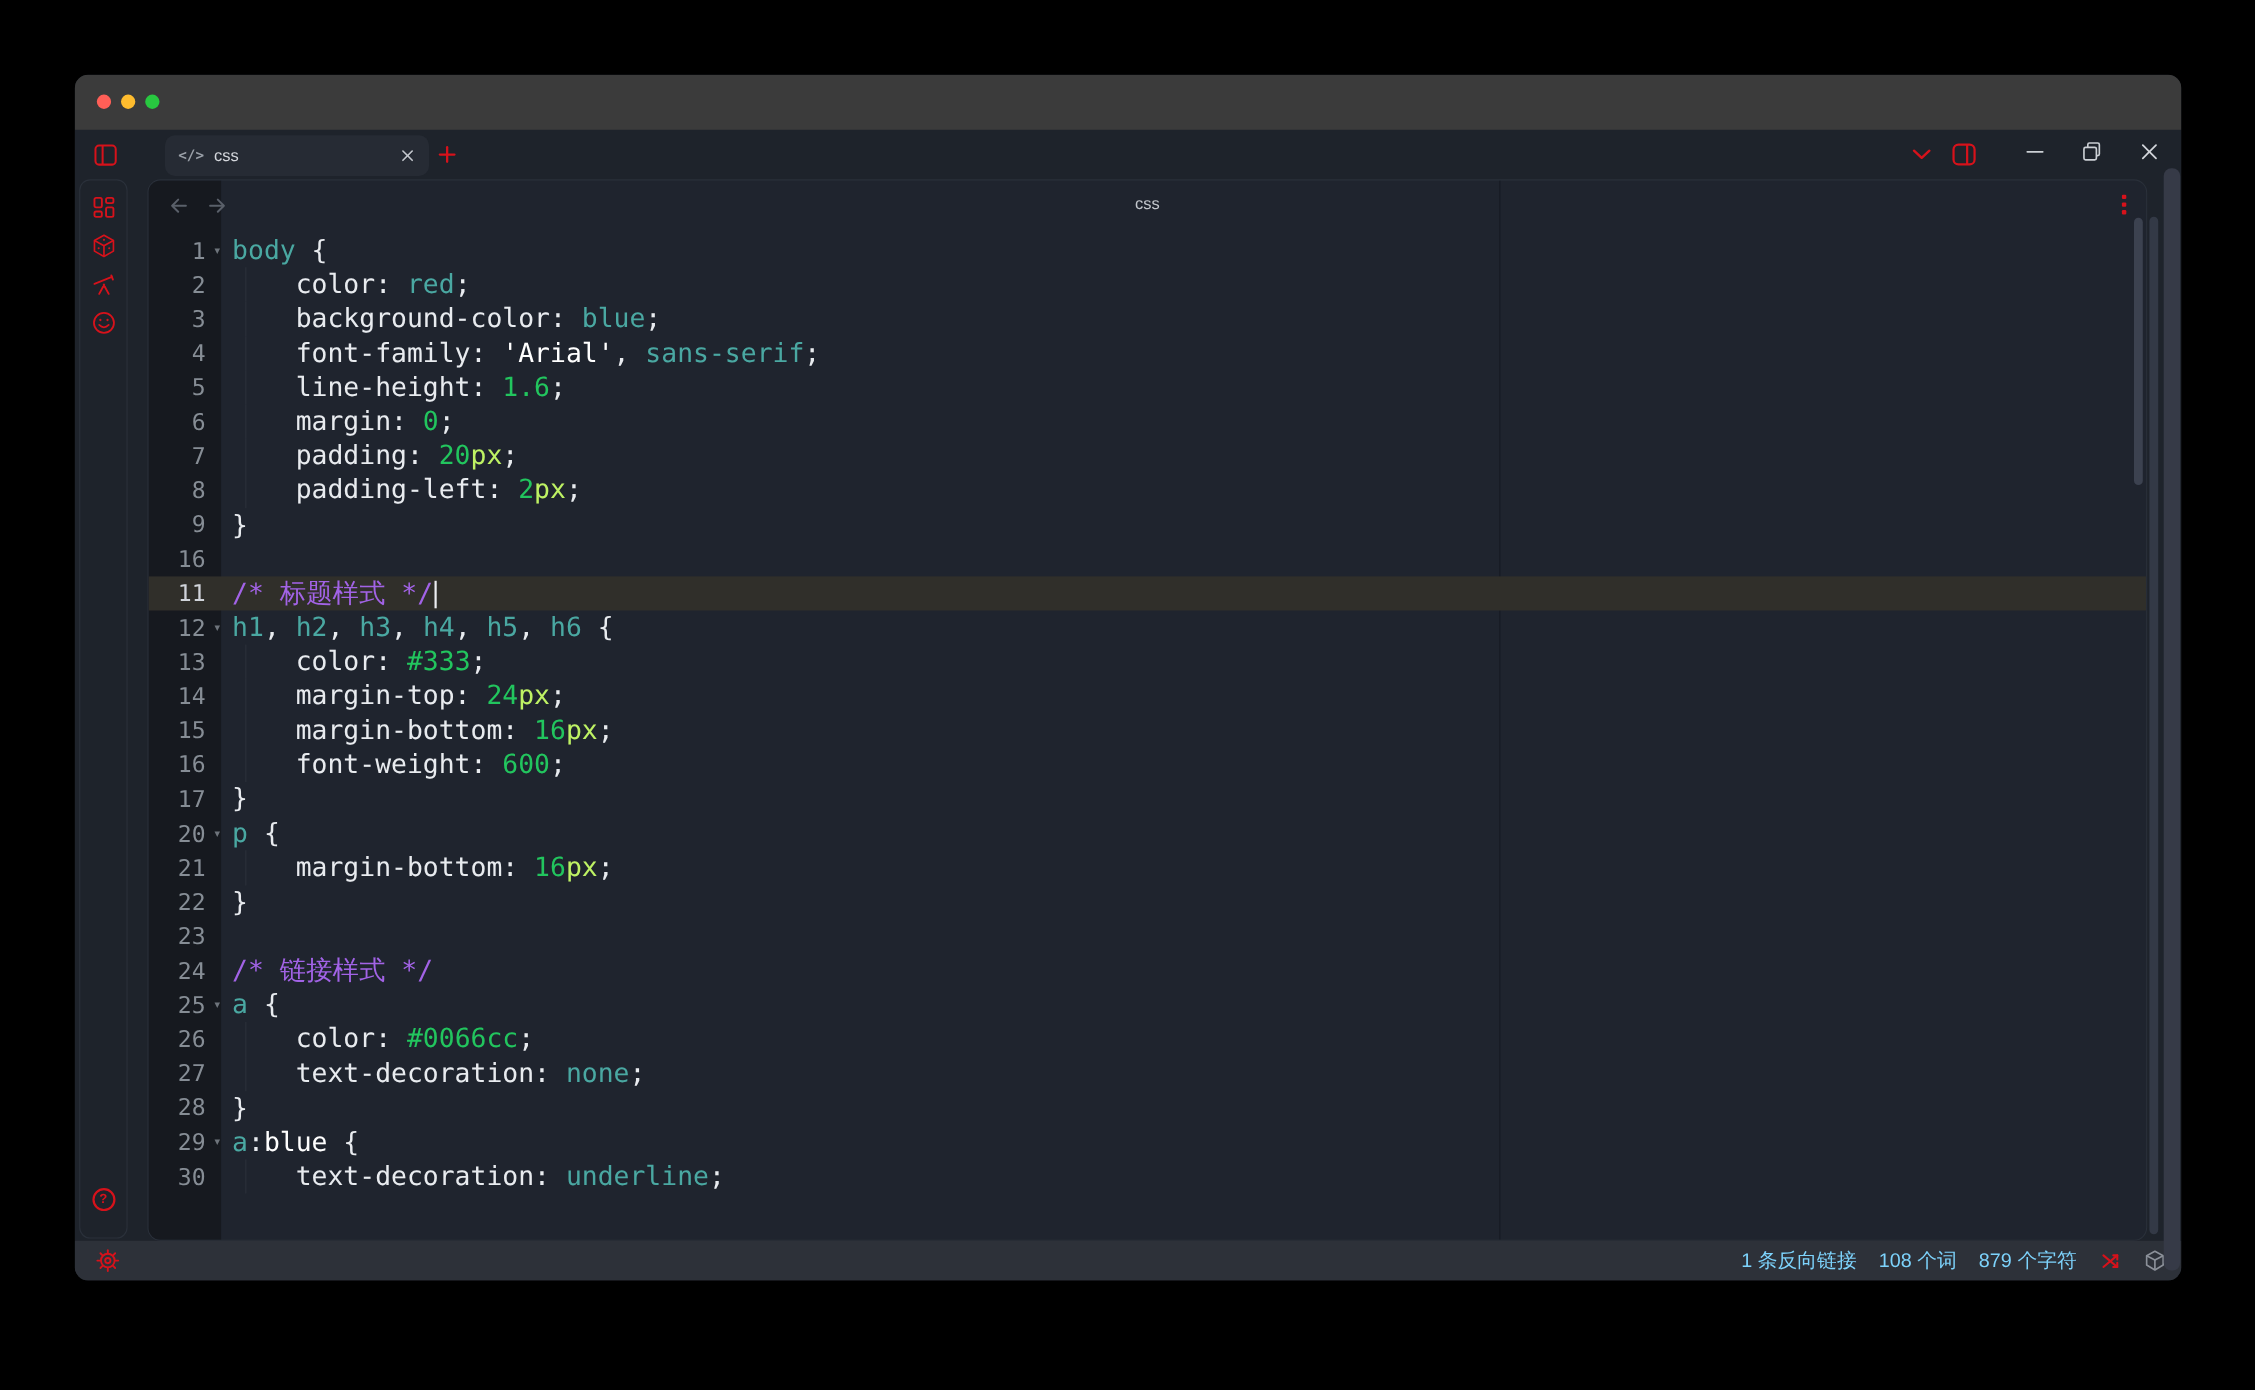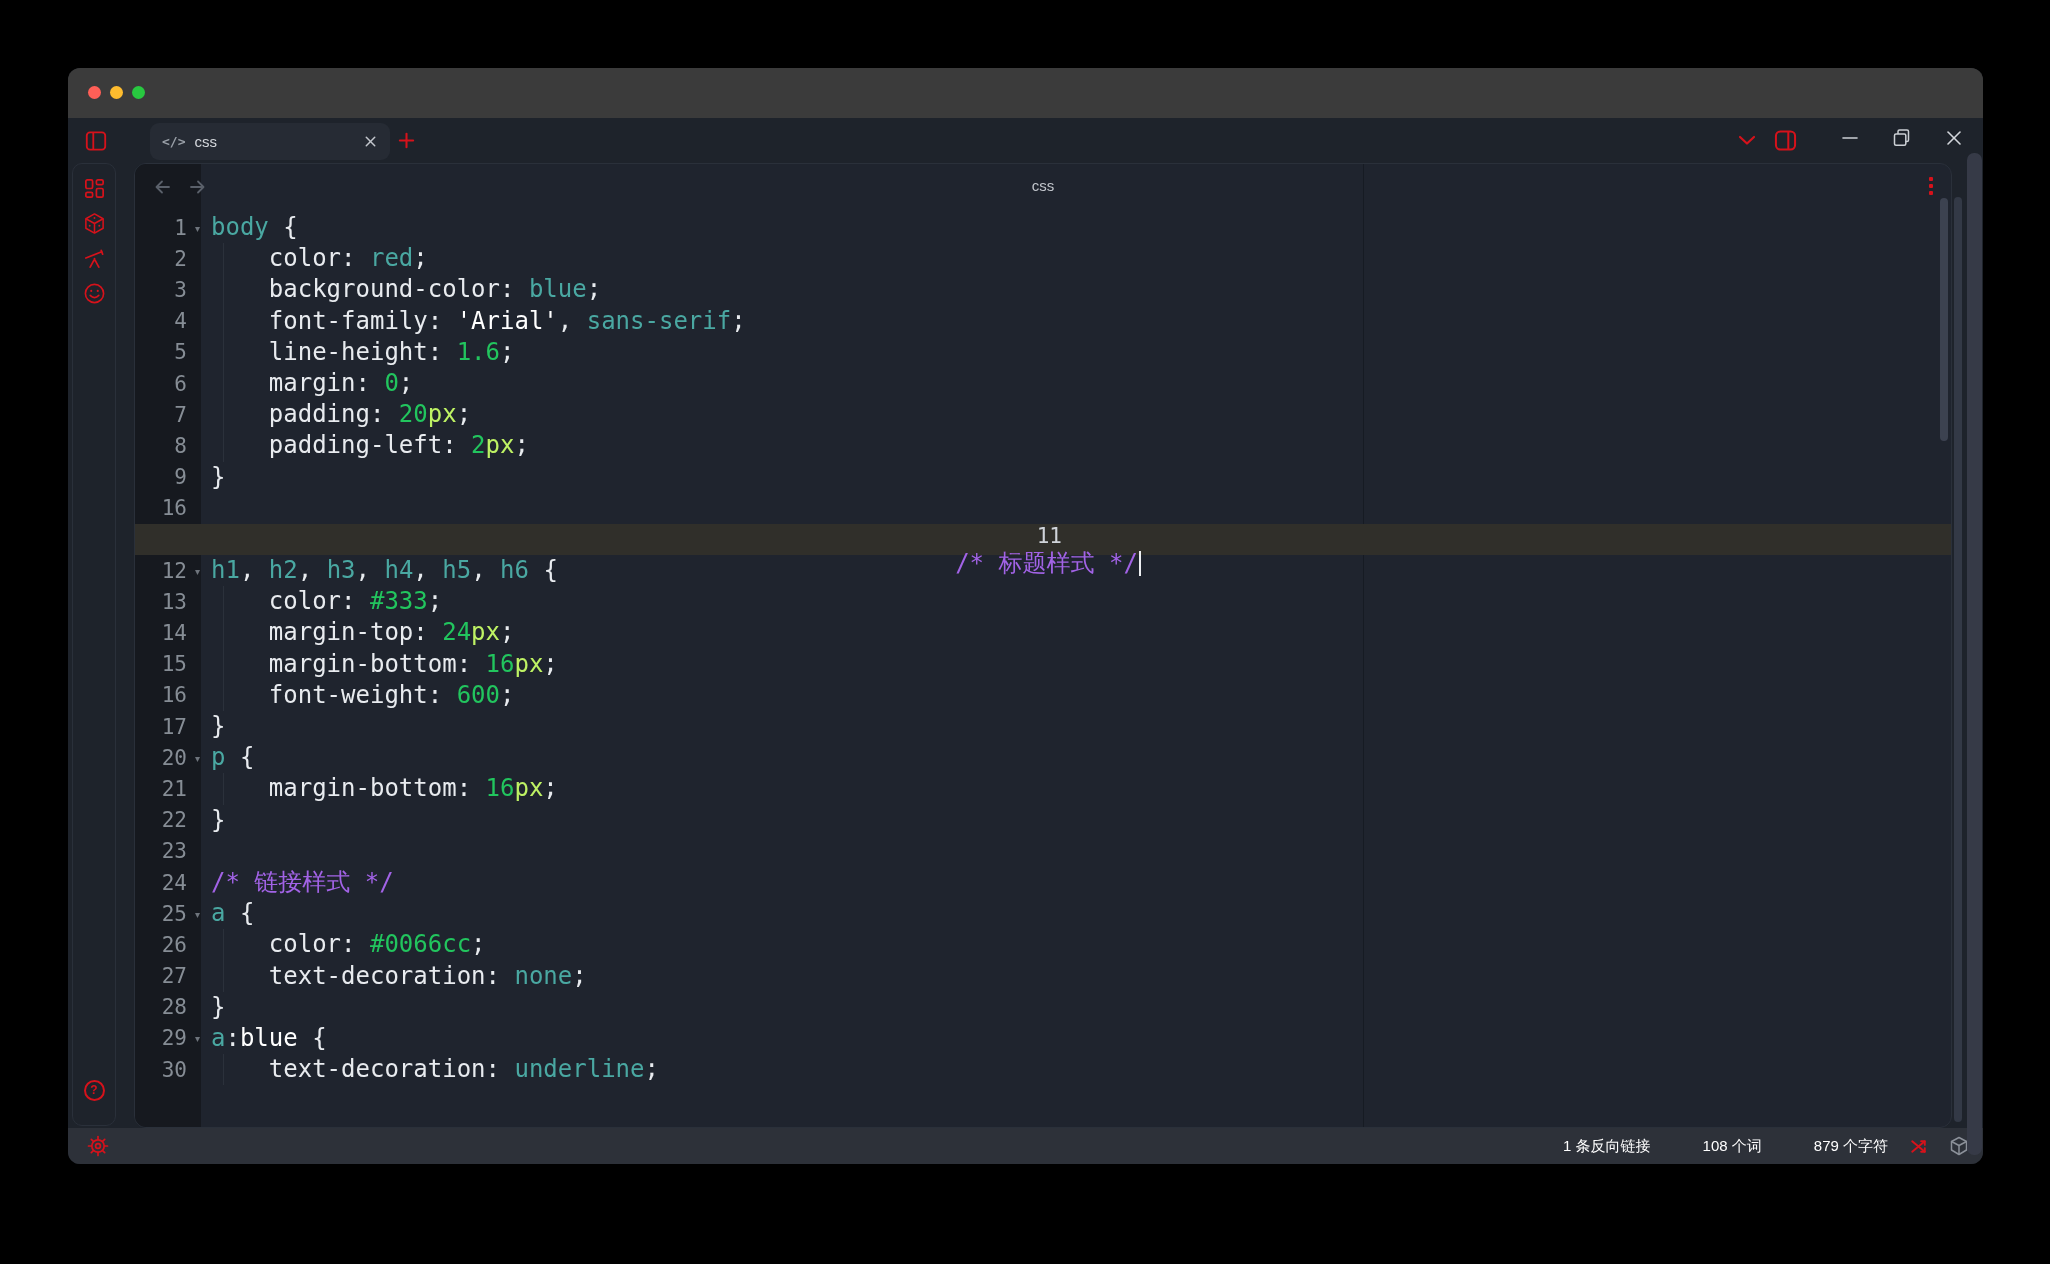--- a/index.html
+++ b/index.html
@@ -24,33 +24,33 @@
   
   .pane{position:absolute;left:66px;top:0;width:1818px;height:965px;background:#1f242e;border:1px solid #2a303a;border-radius:12px;box-sizing:border-box;overflow:hidden;}
   .gutter-col{position:absolute;left:0;top:0;width:66px;height:100%;background:#16191f;z-index:0;}
   .vline{position:absolute;left:1228px;top:0;bottom:0;width:1px;background:#161b23;z-index:0;}
   .pane-header{position:absolute;left:0;top:0;width:100%;height:46px;z-index:3;}
   .pane-title{position:absolute;left:0;right:0;top:13px;text-align:center;font-size:15px;color:#c2c6cc;}
   .kebab{position:absolute;right:18px;top:13px;display:flex;flex-direction:column;gap:3px;}
   .kebab i{width:4px;height:4px;border-radius:1px;background:#d6121b;}
   .code-area{position:absolute;left:0;top:48px;right:0;z-index:1;}
   .line{display:flex;height:31.2px;position:relative;align-items:center;}
-  .line.active{background:#302f2a;flex-direction:column;}
+  .line.active{background:#302f2a;}
   .lnum{width:66px;flex:none;position:relative;text-align:right;padding-right:14px;box-sizing:border-box;font-family:"DejaVu Sans Mono","DejaVu Sans",monospace;font-size:21px;color:#868d95;}
   .line.active .lnum{color:#d0d4da;}
   .fold{position:absolute;right:1px;top:50%;transform:translateY(-50%);font-size:10px;color:#6e747c;font-family:"DejaVu Sans",sans-serif;}
   .codecell{flex:1;position:relative;white-space:pre;font-family:"DejaVu Sans Mono","DejaVu Sans",monospace;font-size:24px;line-height:31.2px;padding-left:10px;}
   .line.g .codecell::before{content:"";position:absolute;left:22px;top:0;bottom:0;width:1px;background:#2b313b;}
   .pln{color:#e8ebef}.tea{color:#4aa8a2}.grn{color:#ffffff}.num{color:#22c55e}.unit{color:#bef264}.com{color:#a263e6}
   .cursor{display:inline-block;width:2px;height:25px;background:#eceef1;vertical-align:middle;margin-left:1px;}
   .thumb{position:absolute;border-radius:4px;}
   
   .bottombar{position:absolute;left:0;top:1060px;width:100%;height:36px;background:#2d3139;}
   .status{position:absolute;right:14px;top:0;height:36px;display:flex;align-items:center;gap:20px;}
-  .status .sitem{font-size:15px;color:#ffffff;margin-left:32px;}
+  .status .sitem{font-size:18px;color:#7dd3fc;}
   .edgestrip{position:absolute;left:1899px;top:85px;width:15px;height:1002px;background:#363a47;border-radius:7px;}
   svg{display:block;}
 </style>
 </head>
 <body>
 
 <div class="window">
 
   <div class="titlebar">
     <div class="traffic">

